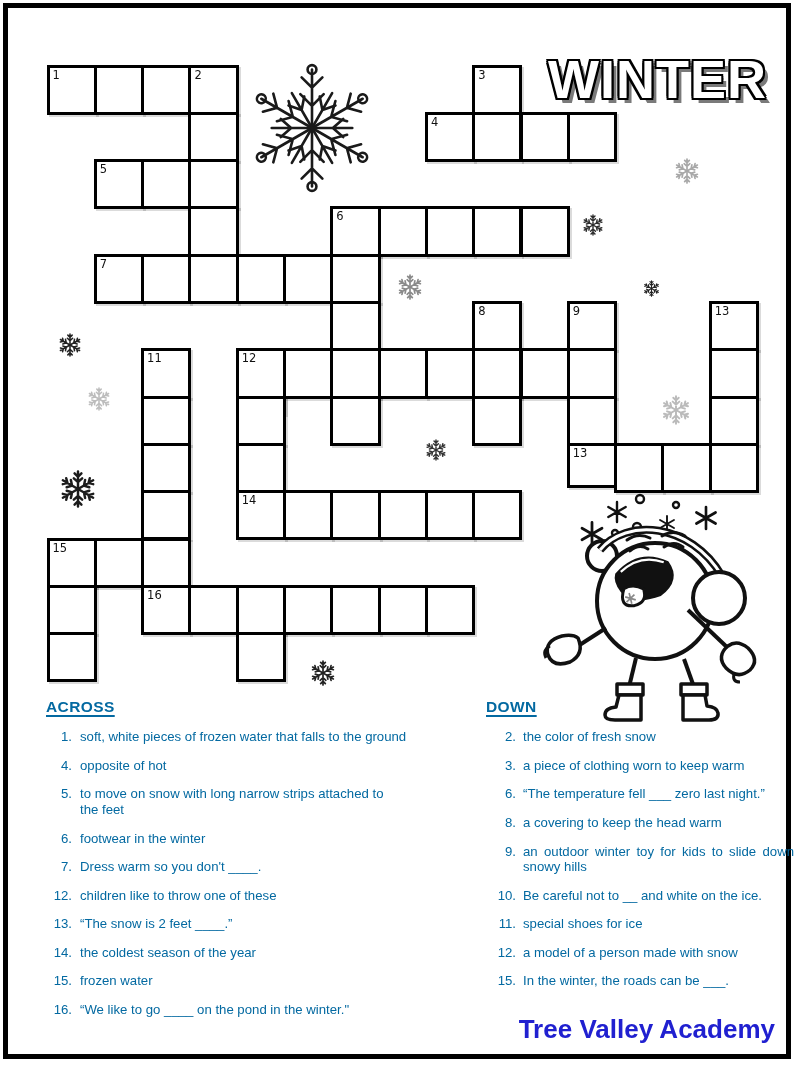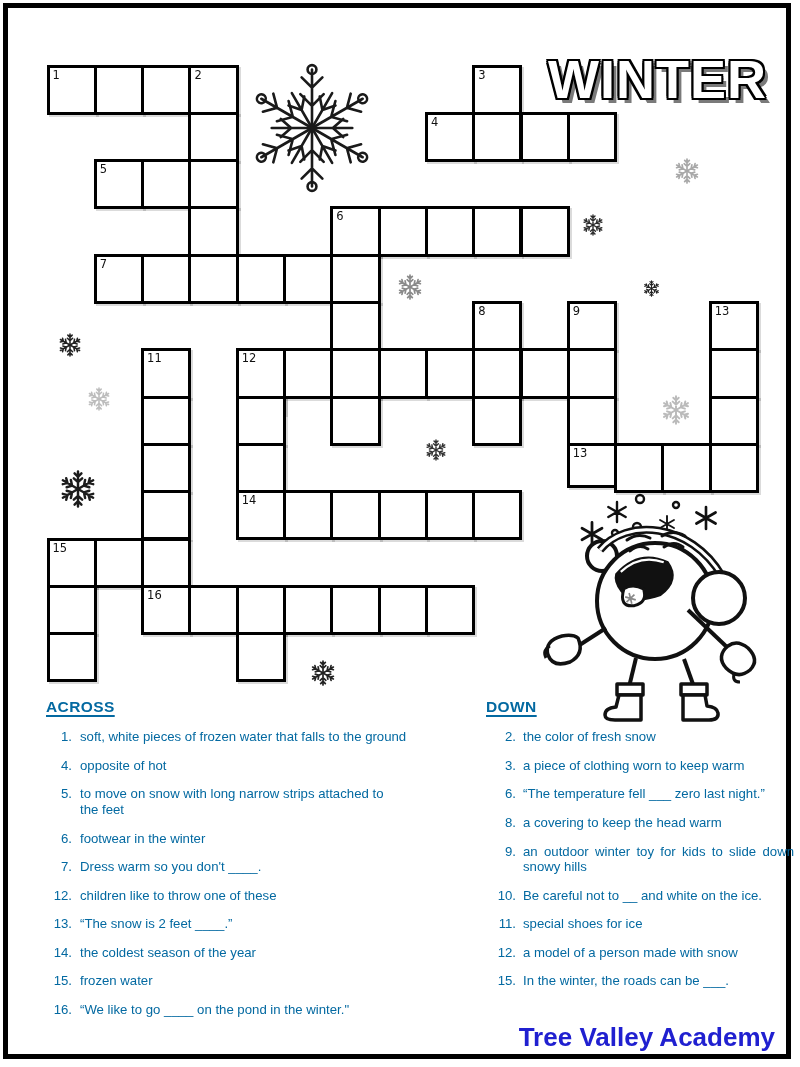--- a/index.html
+++ b/index.html
@@ -394,14 +394,14 @@
           <span class="cnum">12.</span>
           <span class="ctext">a model of a person made with snow</span>
         </div>
         <div class="clue">
           <span class="cnum">15.</span>
           <span class="ctext">In the winter, the roads can be ___.</span>
         </div>
       </div>
   </div>
 
-  <div id="brand" style="color: rgb(32, 32, 208); margin-top: 8px;">Tree Valley Academy</div>
+  <div id="brand" style="color: rgb(32, 32, 208);">Tree Valley Academy</div>
 </div>
 
 </body></html>

